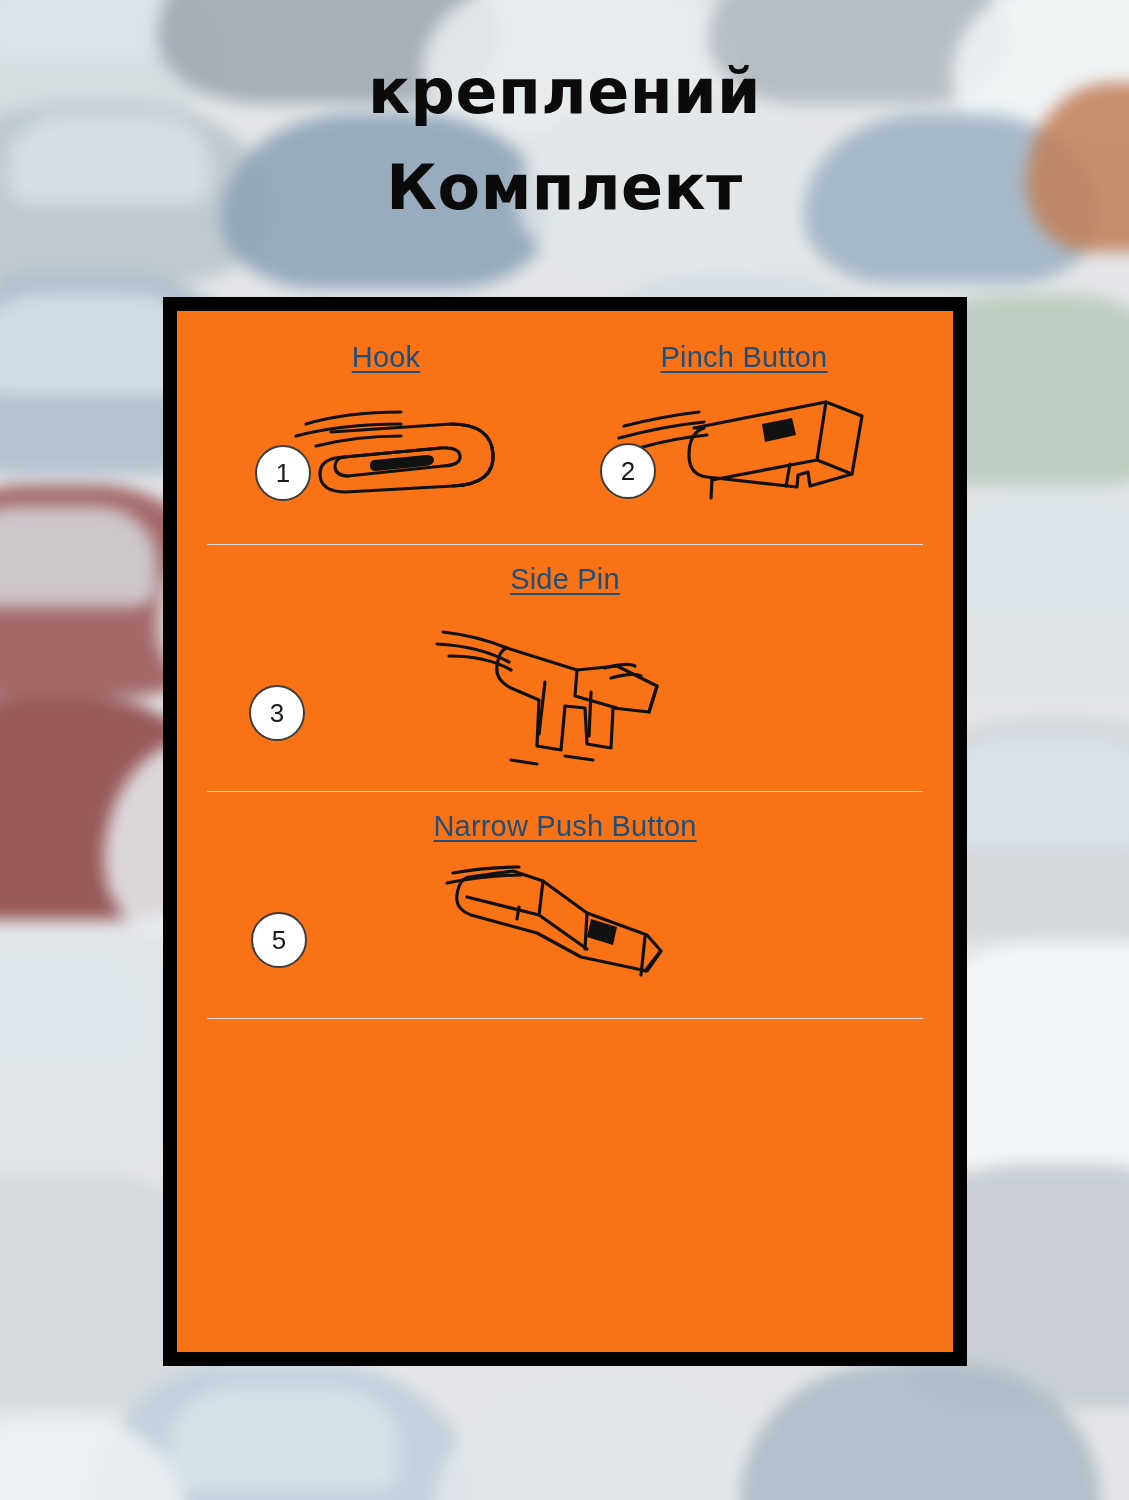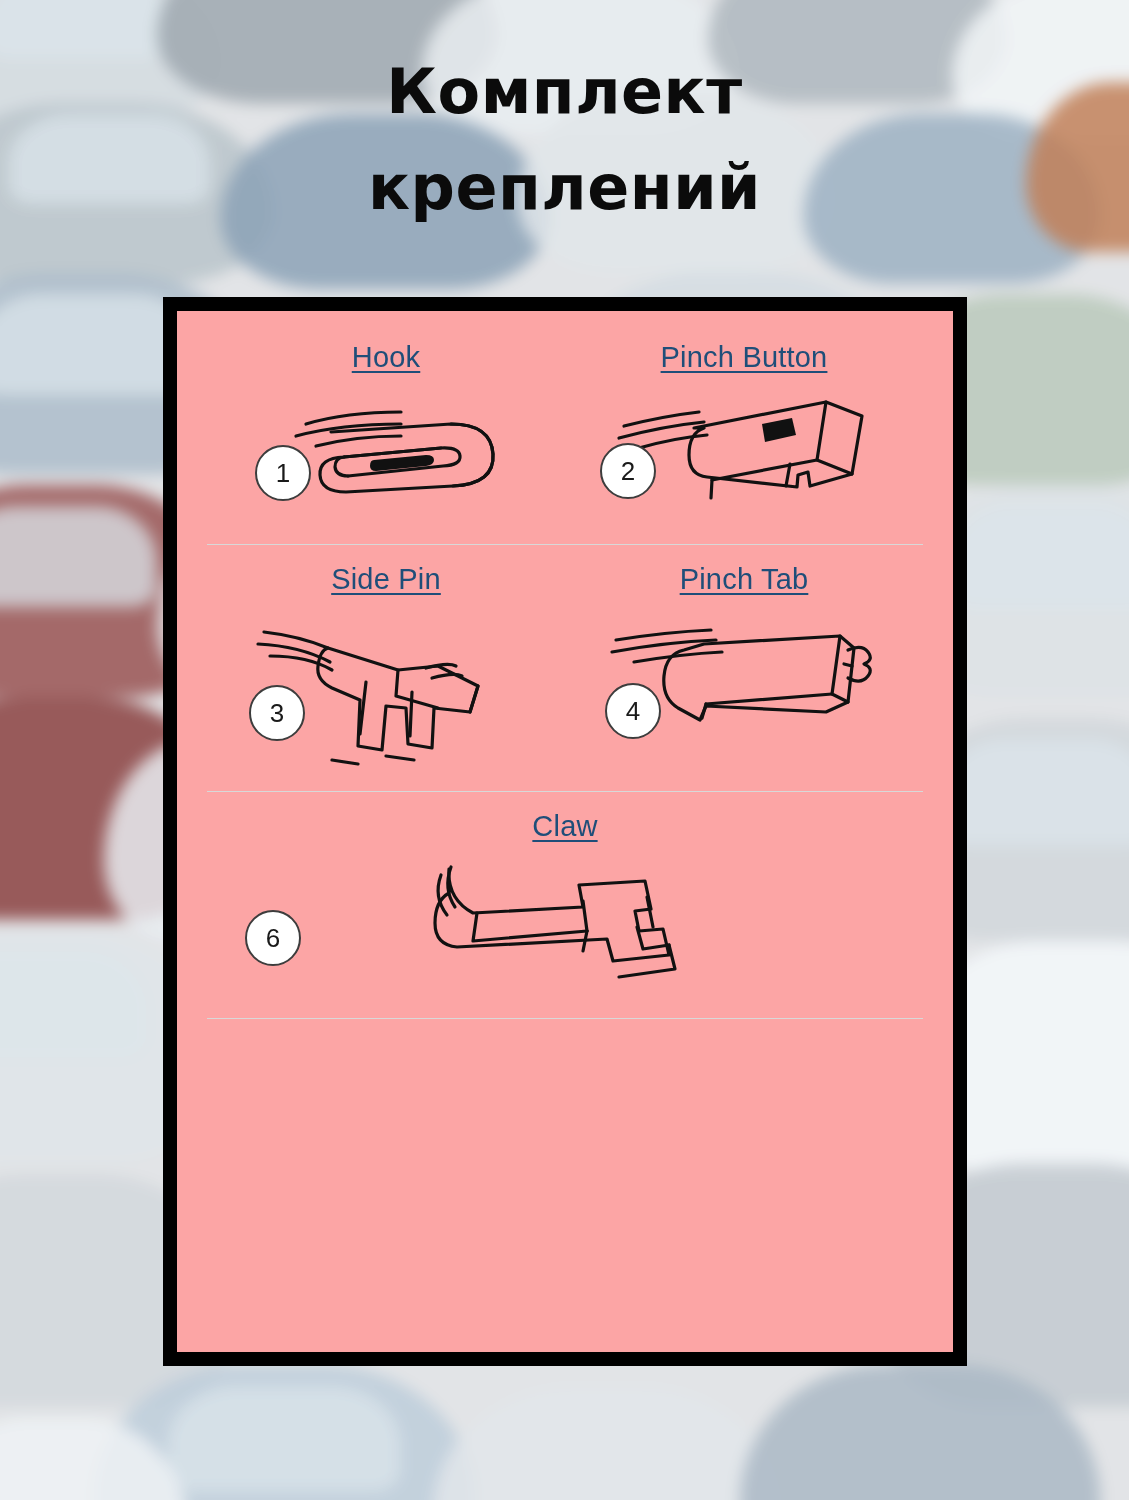--- a/index.html
+++ b/index.html
@@ -64,21 +64,21 @@
     width: 804px;
     height: 1069px;
     background: #000000;
     padding: 14px;
     box-sizing: border-box;
     z-index: 6;
   }
   #card {
     width: 100%;
     height: 100%;
-    background: #fca5a5;
+    background: #f97316;
     box-sizing: border-box;
     padding: 12px 30px 10px 30px;
     position: relative;
   }
 
   .row {
     position: relative;
     display: flex;
   }
   .row.divider {
@@ -175,22 +175,22 @@
   <div class="car-blob" style="left:-80px; top:1150px; width:340px; height:220px; background:#b8c1c9;"></div>
   <div class="car-blob" style="left:860px; top:1140px; width:340px; height:230px; background:#aab5bf;"></div>
   <div class="car-blob" style="left:120px; top:1330px; width:360px; height:210px; background:#9fb8cf;"></div>
   <div class="glass" style="left:190px; top:1350px; width:220px; height:100px;"></div>
   <div class="car-blob" style="left:440px; top:1350px; width:330px; height:200px; background:#c7ced5;"></div>
   <div class="car-blob" style="left:730px; top:1330px; width:340px; height:215px; background:#8fa6bb;"></div>
   <div class="car-blob" style="left:-40px; top:1380px; width:250px; height:180px; background:#d2d8dd;"></div>
 </div>
 
 <div id="title-block">
+  <div class="line">креплений</div>
   <div class="line">Комплект</div>
-  <div class="line">креплений</div>
 </div>
 
 <div id="card-frame">
   <div id="card">
 
     <div class="row row-1 divider">
       <div class="cell">
         <div class="mount-label">Hook</div>
         <div class="art">
           <svg width="300" height="150" viewBox="0 0 300 150">
@@ -247,59 +247,41 @@
               <path d="M150 150 l28 4"></path>
               <path d="M96 154 l26 4"></path>
               <path d="M190 62 q22 -6 30 -2"></path>
               <path d="M196 72 q22 -6 30 -2"></path>
             </g>
           </svg>
         </div>
         <div class="num-badge" style="left:42px; top:140px;">3</div>
       </div>
 
-      <div class="cell">
-        <div class="mount-label">Pinch Tab</div>
-        <div class="art">
-          <svg width="300" height="175" viewBox="0 0 300 175">
-            <g fill="none" stroke="#111" stroke-width="3.2" stroke-linecap="round" stroke-linejoin="round">
-              <path d="M22 34 q50 -8 95 -10"></path>
-              <path d="M18 46 q55 -10 104 -12"></path>
-              <path d="M40 56 q48 -8 88 -10"></path>
-              <path d="M110 38 L246 30 l14 12 l-6 54 l-22 10 l-120 -6 l-6 14 l-22 -12 q-16 -10 -14 -32 q2 -22 20 -26 z"></path>
-              <path d="M246 30 l-8 58 l16 8"></path>
-              <path d="M238 88 L112 98"></path>
-              <path d="M112 98 l-4 14"></path>
-              <path d="M254 44 q14 -6 20 2 q6 8 -4 12 q10 4 4 12 q-7 9 -20 2"></path>
-              <path d="M250 58 l8 2"></path>
-            </g>
-          </svg>
-        </div>
-        <div class="num-badge" style="left:40px; top:138px;">4</div>
-      </div>
     </div>
 
     <div class="row row-3 divider">
-
-      <div class="cell">
-        <div class="mount-label">Claw</div>
+      <div class="cell">
+        <div class="mount-label">Narrow Push Button</div>
         <div class="art">
           <svg width="300" height="160" viewBox="0 0 300 160">
             <g fill="none" stroke="#111" stroke-width="3.2" stroke-linecap="round" stroke-linejoin="round">
-              <path d="M36 14 q-8 22 4 40"></path>
-              <path d="M26 22 q-8 22 6 40"></path>
-              <path d="M34 16 q-2 30 24 44 l110 -6 l-4 -22 l66 -4 l6 28 l-16 2 l4 20 l24 -2 l6 26 l-56 6 l-6 -22 l-150 8 q-22 -2 -22 -24 q0 -22 14 -30 z"></path>
-              <path d="M62 60 l-4 28 l114 -10"></path>
-              <path d="M168 48 l4 30"></path>
-              <path d="M232 44 l6 30"></path>
-              <path d="M222 74 l6 22 l26 -4"></path>
-              <path d="M254 92 l6 24 l-56 8"></path>
-              <path d="M172 78 l-4 20"></path>
-            </g>
-          </svg>
-        </div>
-        <div class="num-badge" style="left:38px; top:118px;">6</div>
-      </div>
+              <path d="M38 20 q36 -6 66 -6"></path>
+              <path d="M32 30 q40 -8 74 -8"></path>
+              <path d="M98 18 l30 10 l44 32 l60 22 l14 16 l-14 20 l-66 -14 l-44 -24 l-66 -18 q-16 -6 -14 -20 q2 -16 12 -18 z"></path>
+              <path d="M128 28 l-4 34 l48 34"></path>
+              <path d="M172 60 l-2 36"></path>
+              <path d="M230 84 l-4 38"></path>
+              <path d="M244 100 l-14 18"></path>
+              <path d="M124 62 L52 44"></path>
+              <path d="M104 54 l-2 12"></path>
+            </g>
+            <path d="M176 66 l26 8 l-4 18 l-26 -8 z" fill="#111"></path>
+          </svg>
+        </div>
+        <div class="num-badge" style="left:44px; top:120px;">5</div>
+      </div>
+
     </div>
 
 
   </div>
 </div>
 
 </body></html>

